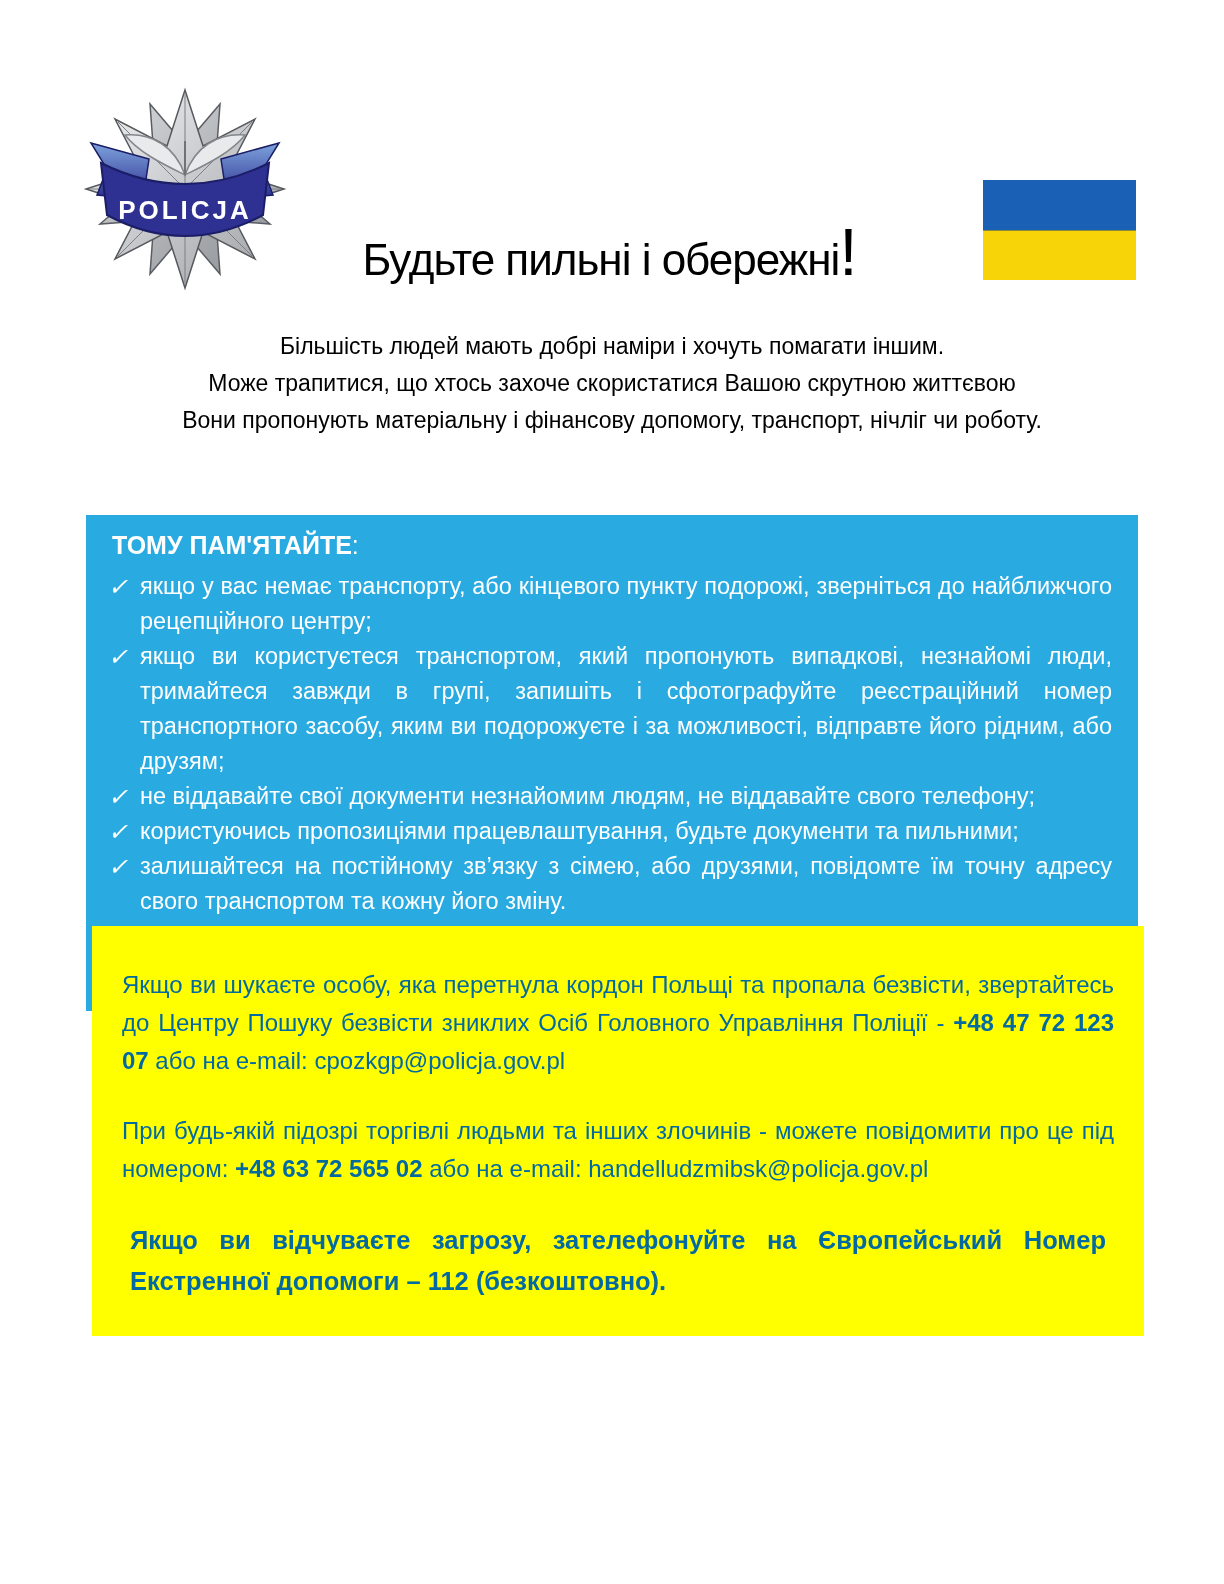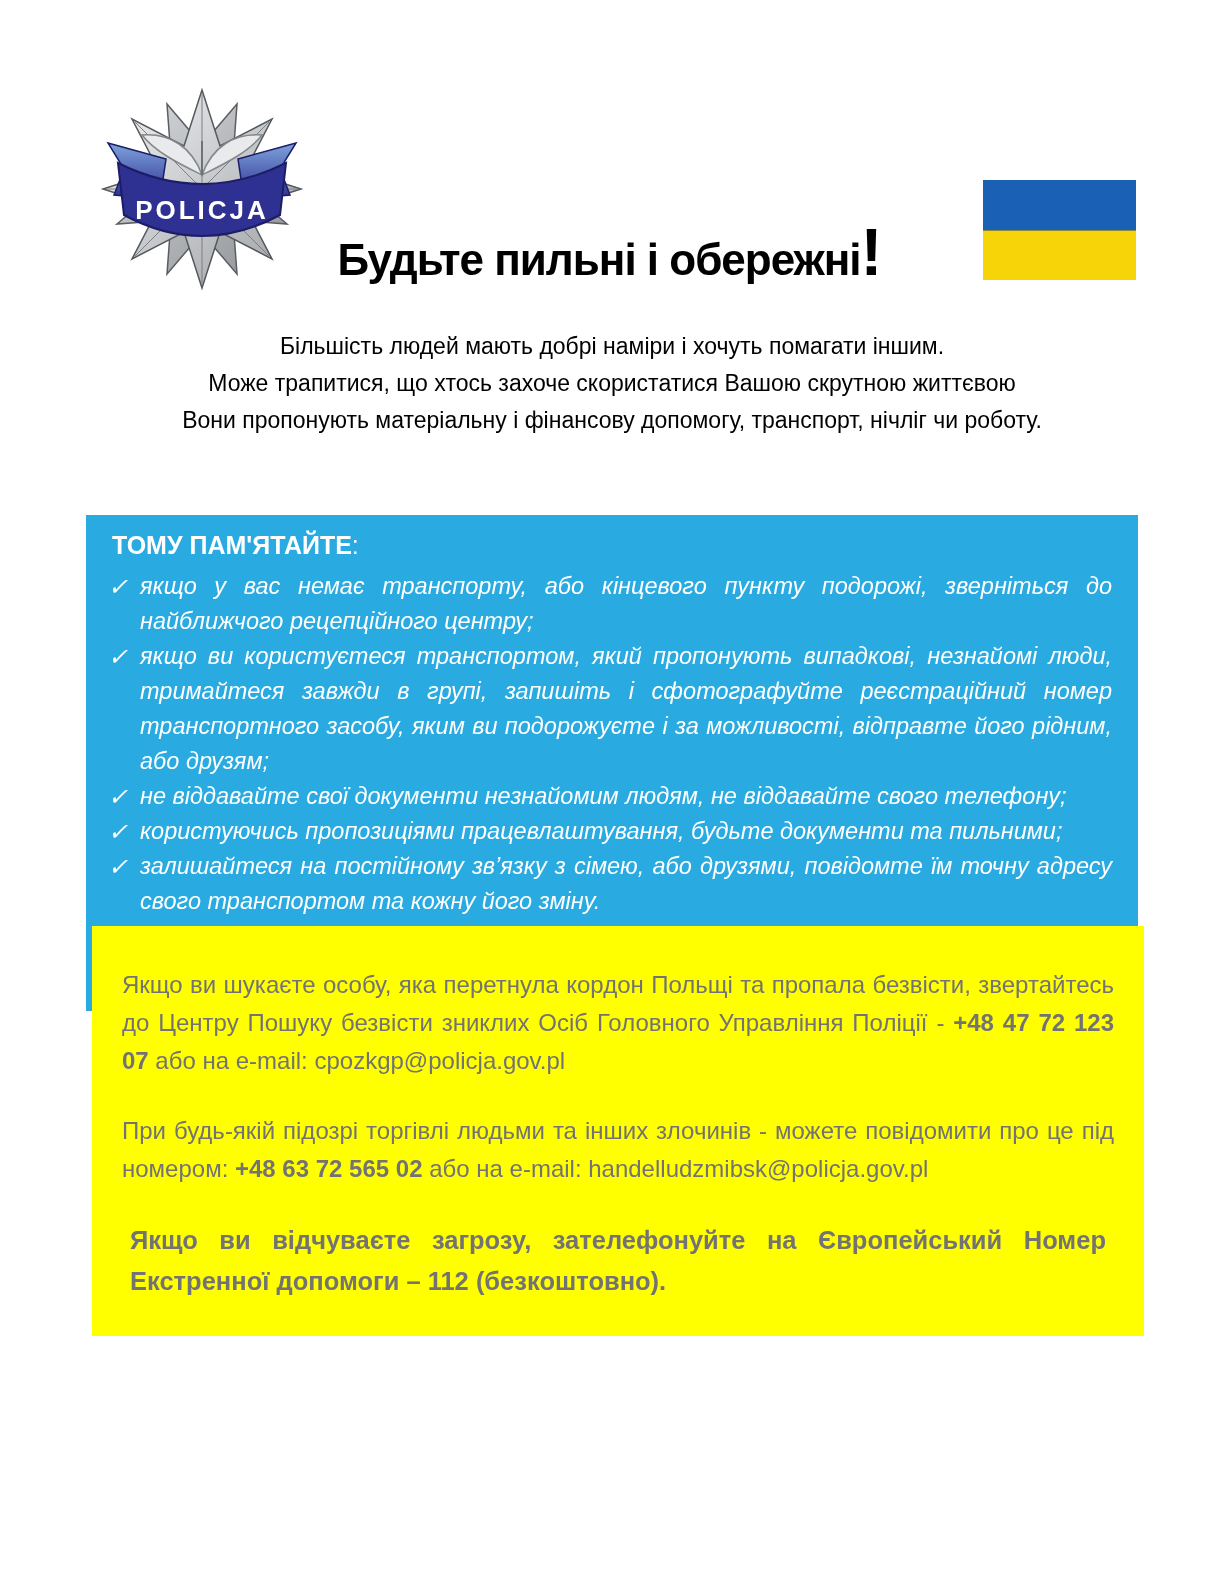--- a/index.html
+++ b/index.html
@@ -5,24 +5,24 @@
   html,body{margin:0;padding:0;background:#ffffff;}
   .page{
     position:relative;
     width:1224px;height:1584px;
     background:#ffffff;
     font-family:"Liberation Sans",sans-serif;
     color:#000;
     overflow:hidden;
   }
   
-  .logo{position:absolute;left:100px;top:83px;width:204px;height:216px;}
+  .logo{position:absolute;left:83px;top:83px;width:204px;height:216px;}
   .title{
     position:absolute;left:260px;top:214px;width:700px;
-    text-align:center;font-weight:bold;font-size:44px;letter-spacing:-1px;
+    text-align:center;font-weight:normal;font-size:44px;letter-spacing:-1px;
     white-space:nowrap;color:#000;
   }
   .title .bang{font-size:66px;letter-spacing:0;}
   .flag{
     position:absolute;left:983px;top:180px;width:153px;height:100px;
     display:flex;flex-direction:column;
   }
   .flag-blue{height:50%;background:#1a60b5;}
   .flag-yellow{height:50%;background:#f7d408;border-top:1px solid #8a8a3a;}
   
@@ -41,26 +41,25 @@
     font-size:25px;font-weight:bold;margin:2px 0 8px 10px;line-height:32px;
   }
   .bullet-row{display:flex;margin-left:6px;}
   .check{
     flex:0 0 32px;width:32px;font-size:24px;line-height:35px;
     font-style:italic;
   }
   .bullet-text{
     flex:1;text-align:justify;font-size:23.5px;line-height:35px;
     padding-right:4px;
-    font-style:italic;
   }
   
   .yellow-box{
     position:absolute;left:92px;top:926px;width:1052px;height:410px;
-    background:#ffff00;color:#737373;box-sizing:border-box;
+    background:#ffff00;color:#0369a1;box-sizing:border-box;
     padding:40px 30px 16px 30px;
   }
   .contact-para{
     font-size:24px;line-height:38px;text-align:justify;margin:0 0 32px 0;
   }
   .contact-para .phone{font-weight:bold;}
   .final-para{
     font-size:25.5px;font-weight:bold;line-height:41px;text-align:justify;margin:8px;
   }
 </style>

